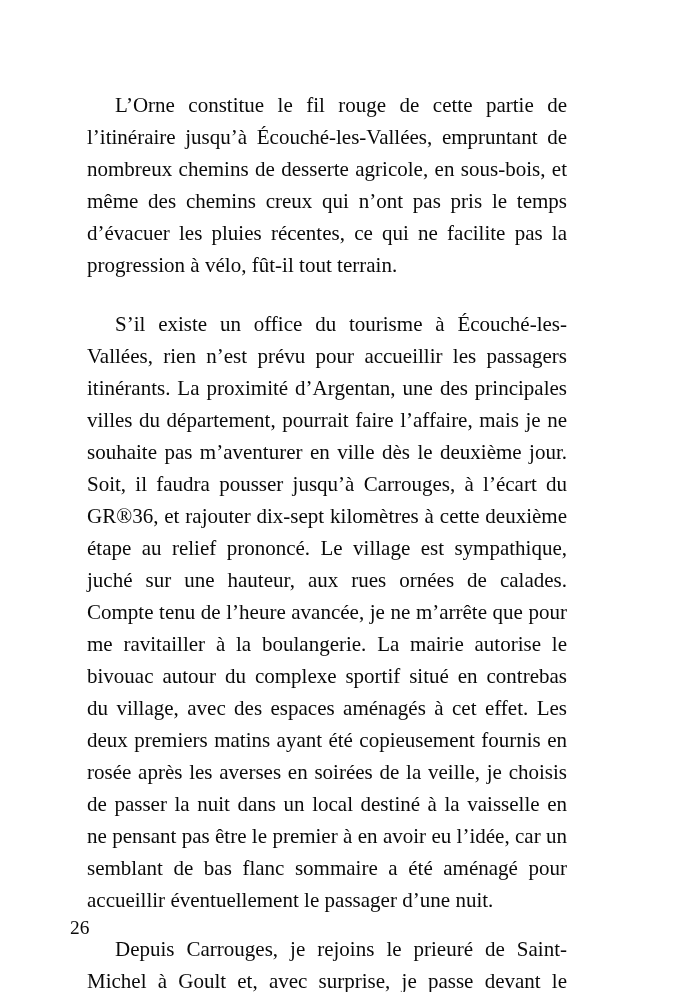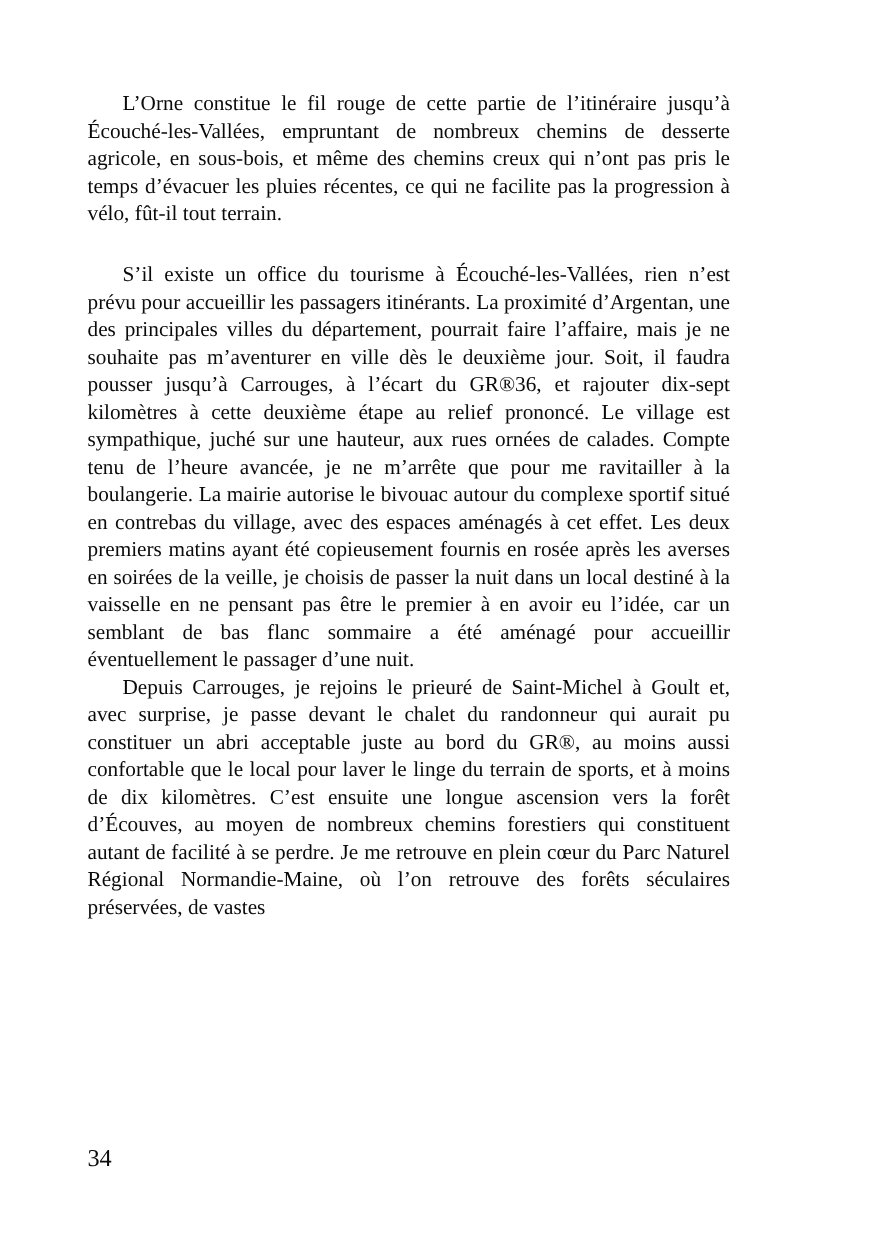--- a/index.html
+++ b/index.html
@@ -21,23 +21,23 @@
   }
 
   .text-block {
     position: absolute;
     left: 70px;
     top: 72px;
     width: 514px;
   }
 
   p.body-paragraph {
-    margin: 0;
-    font-size: 17px;
-    line-height: 22px;
+    margin: 17px;
+    font-size: 21px;
+    line-height: 32px;
     text-align: justify;
     text-justify: inter-word;
     text-indent: 28px;
     hyphens: none;
     -webkit-hyphens: none;
     word-spacing: 0.1px;
   }
 
   
   p.gap-after {
@@ -63,15 +63,15 @@
   <div class="text-block">
 
     <p class="body-paragraph gap-after">L’Orne constitue le fil rouge de cette partie de l’itinéraire jusqu’à Écouché-les-Vallées, empruntant de nombreux chemins de desserte agricole, en sous-bois, et même des chemins creux qui n’ont pas pris le temps d’évacuer les pluies récentes, ce qui ne facilite pas la progression à vélo, fût-il tout terrain.</p>
 
     <p class="body-paragraph">S’il existe un office du tourisme à Écouché-les-Vallées, rien n’est prévu pour accueillir les passagers itinérants. La proximité d’Argentan, une des principales villes du département, pourrait faire l’affaire, mais je ne souhaite pas m’aventurer en ville dès le deuxième jour. Soit, il faudra pousser jusqu’à Carrouges, à l’écart du GR®36, et rajouter dix-sept kilomètres à cette deuxième étape au relief prononcé. Le village est sympathique, juché sur une hauteur, aux rues ornées de calades. Compte tenu de l’heure avancée, je ne m’arrête que pour me ravitailler à la boulangerie. La mairie autorise le bivouac autour du complexe sportif situé en contrebas du village, avec des espaces aménagés à cet effet. Les deux premiers matins ayant été copieusement fournis en rosée après les averses en soirées de la veille, je choisis de passer la nuit dans un local destiné à la vaisselle en ne pensant pas être le premier à en avoir eu l’idée, car un semblant de bas flanc sommaire a été aménagé pour accueillir éventuellement le passager d’une nuit.</p>
 
     <p class="body-paragraph">Depuis Carrouges, je rejoins le prieuré de Saint-Michel à Goult et, avec surprise, je passe devant le chalet du randonneur qui aurait pu constituer un abri acceptable juste au bord du GR®, au moins aussi confortable que le local pour laver le linge du terrain de sports, et à moins de dix kilomètres. C’est ensuite une longue ascension vers la forêt d’Écouves, au moyen de nombreux chemins forestiers qui constituent autant de facilité à se perdre. Je me retrouve en plein cœur du Parc Naturel Régional Normandie-Maine, où l’on retrouve des forêts séculaires préservées, de vastes</p>
 
   </div>
 
-  <div class="page-number">34</div>
+  <div class="page-number">26</div>
 
 </div>
 
 </body></html>

